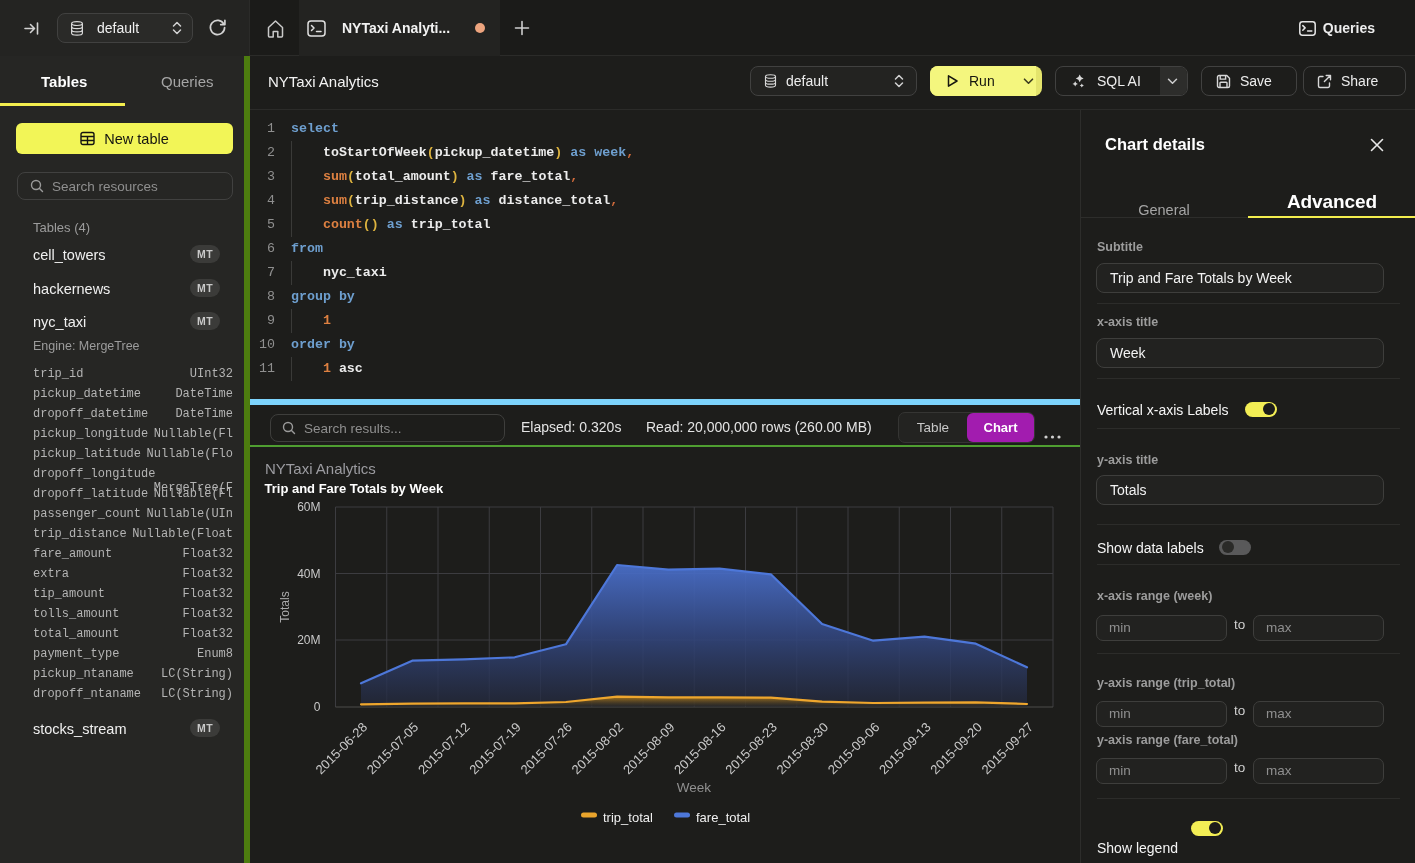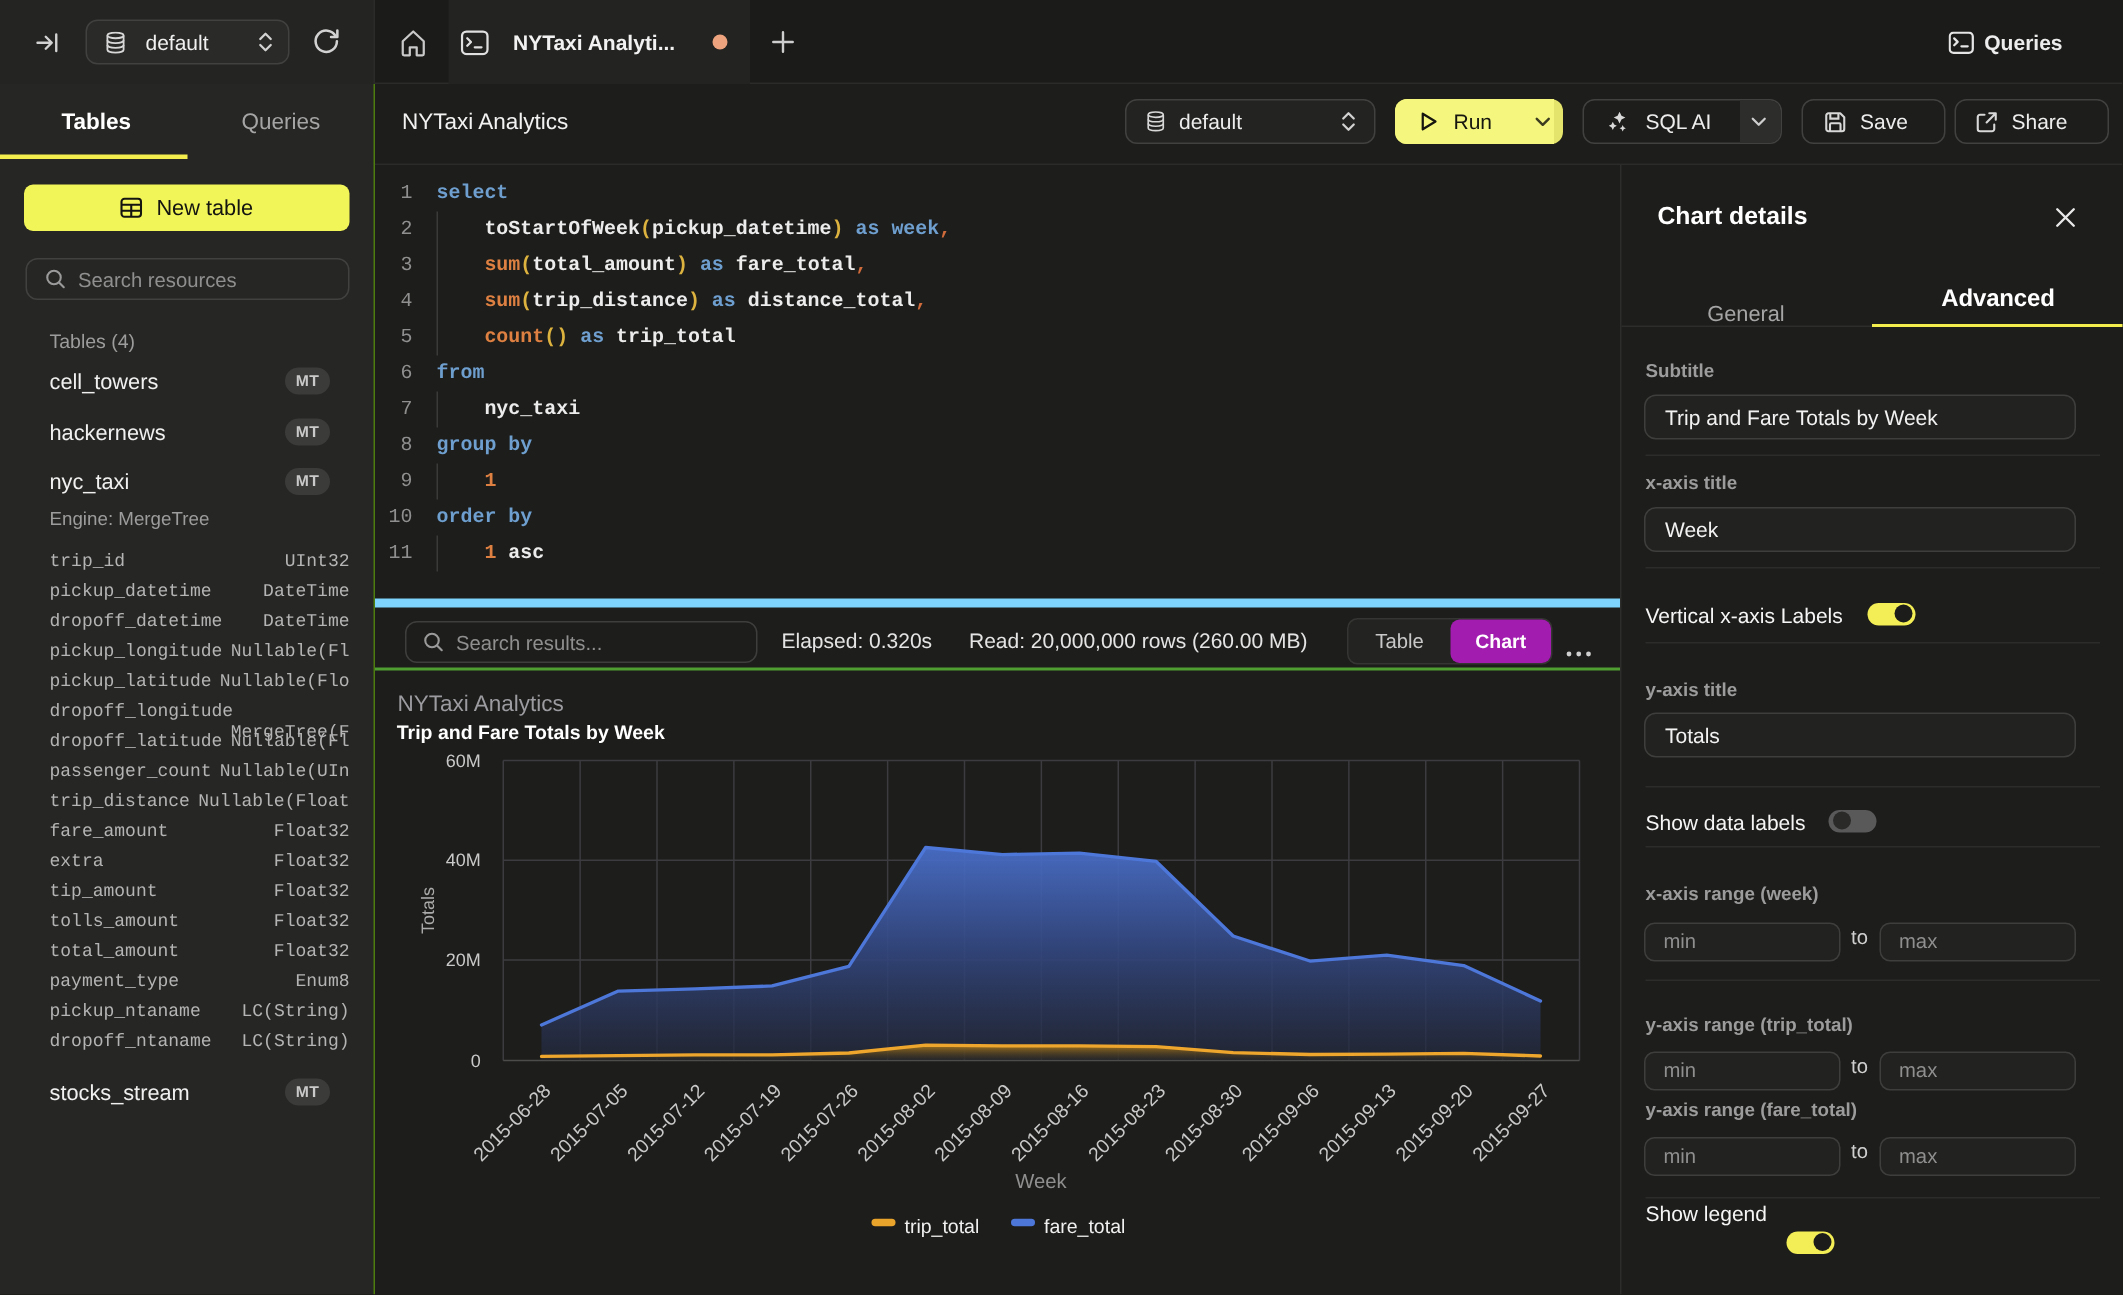--- a/index.html
+++ b/index.html
@@ -14,21 +14,21 @@
   .icnbtn { color:#d2d2d2; }
   #dbselect { left:57px; top:13px; width:136px; height:30px; border:1px solid #414140; border-radius:8px;
      background:#2a2a28; display:flex; align-items:center; }
   #dbselect .txt { color:#f0f0f0; font-size:14px; margin-left:13px; }
   #activetab { left:299px; top:0px; width:201px; height:56px; background:#232321; display:flex; align-items:center; }
   #tabtitle { color:#f2f2f2; font-size:14px; font-weight:700; margin-left:16px; }
   #tabdot { width:10px; height:10px; border-radius:50%; background:#eda47e; margin-left:25px; }
   #queriesbtn { right:40px; top:20px; display:flex; align-items:center; color:#ededed; font-size:14px; font-weight:600;}
 
   
-  #sidebar { left:0; top:56px; width:250px; height:807px; background:#262624; border-right:1px solid #4d7c0f; }
+  #sidebar { left:0; top:56px; width:250px; height:807px; background:#262624; border-right:6px solid #4d7c0f; }
   .sbtab { top:17px; font-size:15px; }
   #sb-underline { left:0; top:47px; width:125px; height:3px; background:#f3ee4e; }
   #newtable { left:16px; top:67px; width:217px; height:31px; background:#f2f557; border-radius:6px;
       display:flex; align-items:center; justify-content:center; color:#141410; font-size:14.5px; font-weight:500;}
   #sbsearch { left:17px; top:116px; width:216px; height:28px; border:1px solid #414140; border-radius:8px;
       display:flex; align-items:center; color:#8f8f8f; font-size:13.5px; }
   .sb-sec { left:33px; color:#9c9c9c; font-size:13px; }
   .sb-item { left:33px; color:#f0f0f0; font-size:14.5px; }
   .mt { left:190px; width:30px; height:18px; background:#3b3b39; border-radius:9px; color:#c9c9c9;
       font-size:10.5px; text-align:center; line-height:18px; font-weight:600; letter-spacing:.3px;}
@@ -358,21 +358,21 @@
     <rect x="424" y="365.5" width="16" height="5" rx="2.5" fill="#4d77d9"></rect>
     <text x="446" y="375" font-size="13" fill="#f0f0f0">fare_total</text>
   </svg>
 
   <div class="abs" id="panel">
     <h2>Chart details</h2>
     <svg id="pclose" viewBox="0 0 18 18">
         <path d="M3.5 3.5l11 11M14.5 3.5l-11 11" stroke="#e8e8e8" stroke-width="1.6" stroke-linecap="round"></path>
       </svg>
     <div class="ptab" style="left:83px;transform:translateX(-50%);color:#a5a5a5;margin-top:11px;">General</div>
-    <div class="ptab" style="left:251px;transform:translateX(-50%);color:#ffffff;font-weight:700;font-size:16px;letter-spacing:-0.1px;">Advanced</div>
+    <div class="ptab" style="left:251px;transform:translateX(-50%);color:#ffffff;font-weight:700;font-size:19px;letter-spacing:-0.1px;">Advanced</div>
     <div id="ptabs-border"></div>
     <div id="ptab-underline"></div>
     <div class="plabel" style="top:130px">Subtitle</div>
     <div class="pinput" style="top:153px">Trip and Fare Totals by Week</div>
     <div class="pdiv" style="top:193px"></div>
     <div class="plabel" style="top:205px">x-axis title</div>
     <div class="pinput" style="top:228px">Week</div>
     <div class="pdiv" style="top:268px"></div>
     <div class="ptoggle-label" style="top:292px">Vertical x-axis Labels</div>
     <div class="tog on" style="left:164px;top:291.5px">
@@ -394,18 +394,18 @@
     <div class="pdiv" style="top:543px"></div>
     <div class="plabel" style="top:566px">y-axis range (trip_total)</div>
     <div class="minmax" style="left:15px;top:591px">min</div>
     <div class="abs" style="left:153px;top:593px;color:#cfcfcf;font-size:13.5px;">to</div>
     <div class="minmax" style="left:172px;top:591px">max</div>
     <div class="plabel" style="top:623px">y-axis range (fare_total)</div>
     <div class="minmax" style="left:15px;top:648px">min</div>
     <div class="abs" style="left:153px;top:650px;color:#cfcfcf;font-size:13.5px;">to</div>
     <div class="minmax" style="left:172px;top:648px">max</div>
     <div class="pdiv" style="top:688px"></div>
-    <div class="ptoggle-label" style="top:691px">Show legend</div>
+    <div class="ptoggle-label" style="top:730px">Show legend</div>
     <div class="tog on" style="left:110px;top:710.5px">
         <div class="knob"></div>
       </div>
   </div>
 </div>
 
 </body></html>

